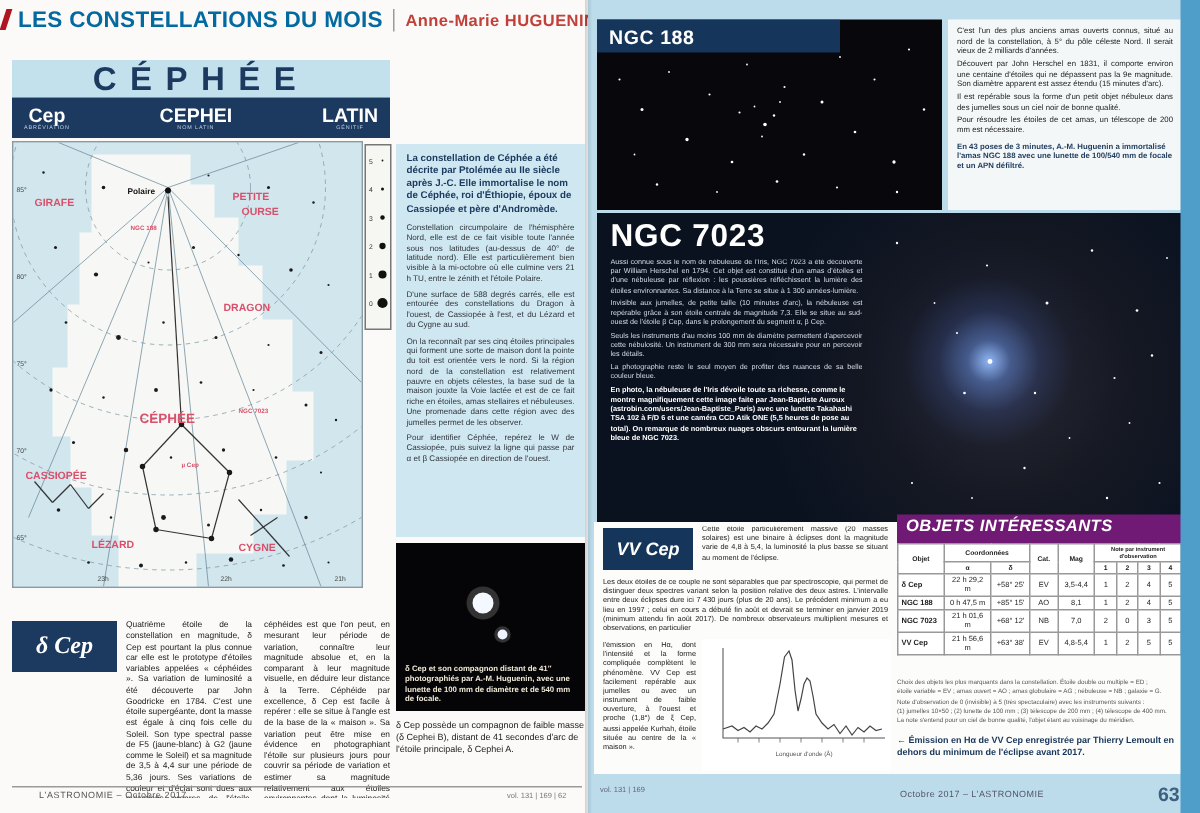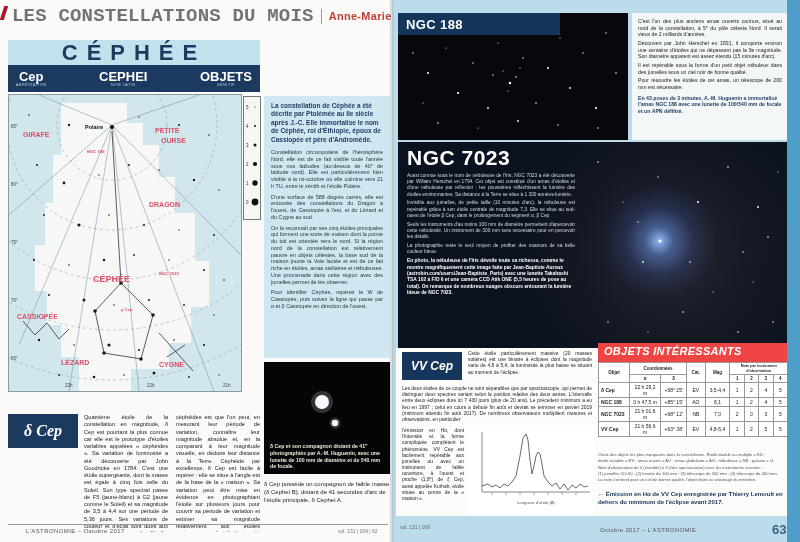--- a/index.html
+++ b/index.html
@@ -2,21 +2,21 @@
 <html><head>
 <meta charset="utf-8">
 <style>
   html,body{margin:0;padding:0;}
   .spread{position:relative;width:800px;height:542px;background:#fbfaf8;overflow:hidden;
           font-family:"Liberation Sans",sans-serif;}
   .abs{position:absolute;}
   
   .hdr-mark{left:2px;top:6px;width:4px;height:14px;background:#b01622;transform:skewX(-18deg);}
   .hdr{left:12px;top:5px;display:flex;align-items:center;gap:7px;}
-  .hdr-title{font-weight:bold;font-size:19px;color:#737373;letter-spacing:.2px;font-family:Liberation Mono, monospace;}
+  .hdr-title{font-weight:bold;font-size:15px;color:#0369a1;letter-spacing:.2px;}
   .hdr-sep{width:1px;height:15px;background:#9a9a9a;}
   .hdr-author{font-size:11px;color:#c2403a;font-weight:bold;letter-spacing:.3px;}
   
   .banner{left:8px;top:40px;width:252px;height:25px;background:#c3e1ec;text-align:center;}
   .banner span{font-weight:bold;font-size:22px;letter-spacing:9px;color:#1c3a5f;line-height:25px;}
   .navybar{left:8px;top:65px;width:252px;height:27px;background:#1c3a5f;color:#fff;
            display:flex;justify-content:space-between;align-items:center;padding:0 8px;box-sizing:border-box;}
   .nb-cell{text-align:center;line-height:1;}
   .nb-big{font-weight:bold;font-size:13px;display:block;}
   .nb-small{font-size:3.6px;letter-spacing:.6px;display:block;margin-top:1px;color:#bcd2e6;}
@@ -64,21 +64,21 @@
   .n7023-p{font-size:4.8px;line-height:1.3;color:#d5dbe4;margin-bottom:2.5px;text-align:justify;}
   .n7023-cap{font-size:4.9px;line-height:1.3;font-weight:bold;color:#ffffff;margin-top:3px;}
   .vvpanel{left:396px;top:348px;width:392px;height:168px;background:#fcfcfa;}
   .vv-label{left:402px;top:352px;width:60px;height:28px;background:#16355a;color:#fff;
             display:flex;align-items:center;justify-content:center;font-weight:bold;font-style:italic;font-size:12px;}
   .vv-p{font-size:4.9px;line-height:1.26;color:#222;text-align:justify;overflow:hidden;}
   .vv-p1{left:468px;top:351px;width:124px;height:32px;}
   .vv-p2{left:402px;top:386px;width:190px;height:40px;}
   .vv-p3{left:402px;top:428px;width:62px;height:86px;}
   .graph{left:468px;top:426px;width:126px;height:88px;background:#ffffff;}
-  .obj-banner{left:598px;top:343px;width:190px;height:27px;background:#ef4444;color:#fff;
+  .obj-banner{left:598px;top:343px;width:190px;height:27px;background:#701a75;color:#fff;
               font-weight:bold;font-style:italic;font-size:11px;line-height:17px;padding-left:6px;box-sizing:border-box;letter-spacing:.3px;}
   table.objects{position:absolute;left:598px;top:362px;width:190px;border-collapse:collapse;
                 font-size:5px;color:#222;background:#fff;}
   table.objects th,table.objects td{border:0.5px solid #999;padding:1px 2px;text-align:center;line-height:1.2;}
   table.objects{border:1px solid #333;}
   table.objects th{font-size:4.5px;font-weight:bold;}
   table.objects .objname{font-weight:bold;text-align:left;}
   .footnotes{left:598px;top:452px;width:190px;font-size:4.2px;line-height:1.5;color:#555;}
   .vv-cap{left:598px;top:490px;width:192px;font-size:6px;font-weight:bold;color:#16355a;line-height:1.35;}
   .foot-r-ref{left:400px;top:524px;font-size:5px;color:#667;}
@@ -104,21 +104,21 @@
   <div class="abs navybar">
     <div class="nb-cell">
       <span class="nb-big">Cep</span>
       <span class="nb-small">ABRÉVIATION</span>
     </div>
     <div class="nb-cell">
       <span class="nb-big">CEPHEI</span>
       <span class="nb-small">NOM LATIN</span>
     </div>
     <div class="nb-cell">
-      <span class="nb-big">OBJETS</span>
+      <span class="nb-big">LATIN</span>
       <span class="nb-small">GÉNITIF</span>
     </div>
   </div>
 
   <div class="abs chartbox">
     <svg width="232" height="296" viewBox="0 0 232 296">
       <rect width="232" height="296" fill="#d2e6ee"></rect>
       <path fill="#f7f8f6" d="M52,8 L118,8 L118,28 L134,28 L134,50 L150,50 L150,82 L166,82 L166,118 L186,118 L186,166 L200,166 L200,212 L182,212 L182,248 L160,248 L160,274 L122,274 L122,296 L70,296 L70,262 L52,262 L52,230 L38,230 L38,196 L26,196 L26,150 L36,150 L36,108 L44,108 L44,60 L52,60 Z"></path>
       <g fill="none" stroke="#7d97a4" stroke-width="0.5" stroke-dasharray="3,3">
         <circle cx="103" cy="30" r="55"></circle>

